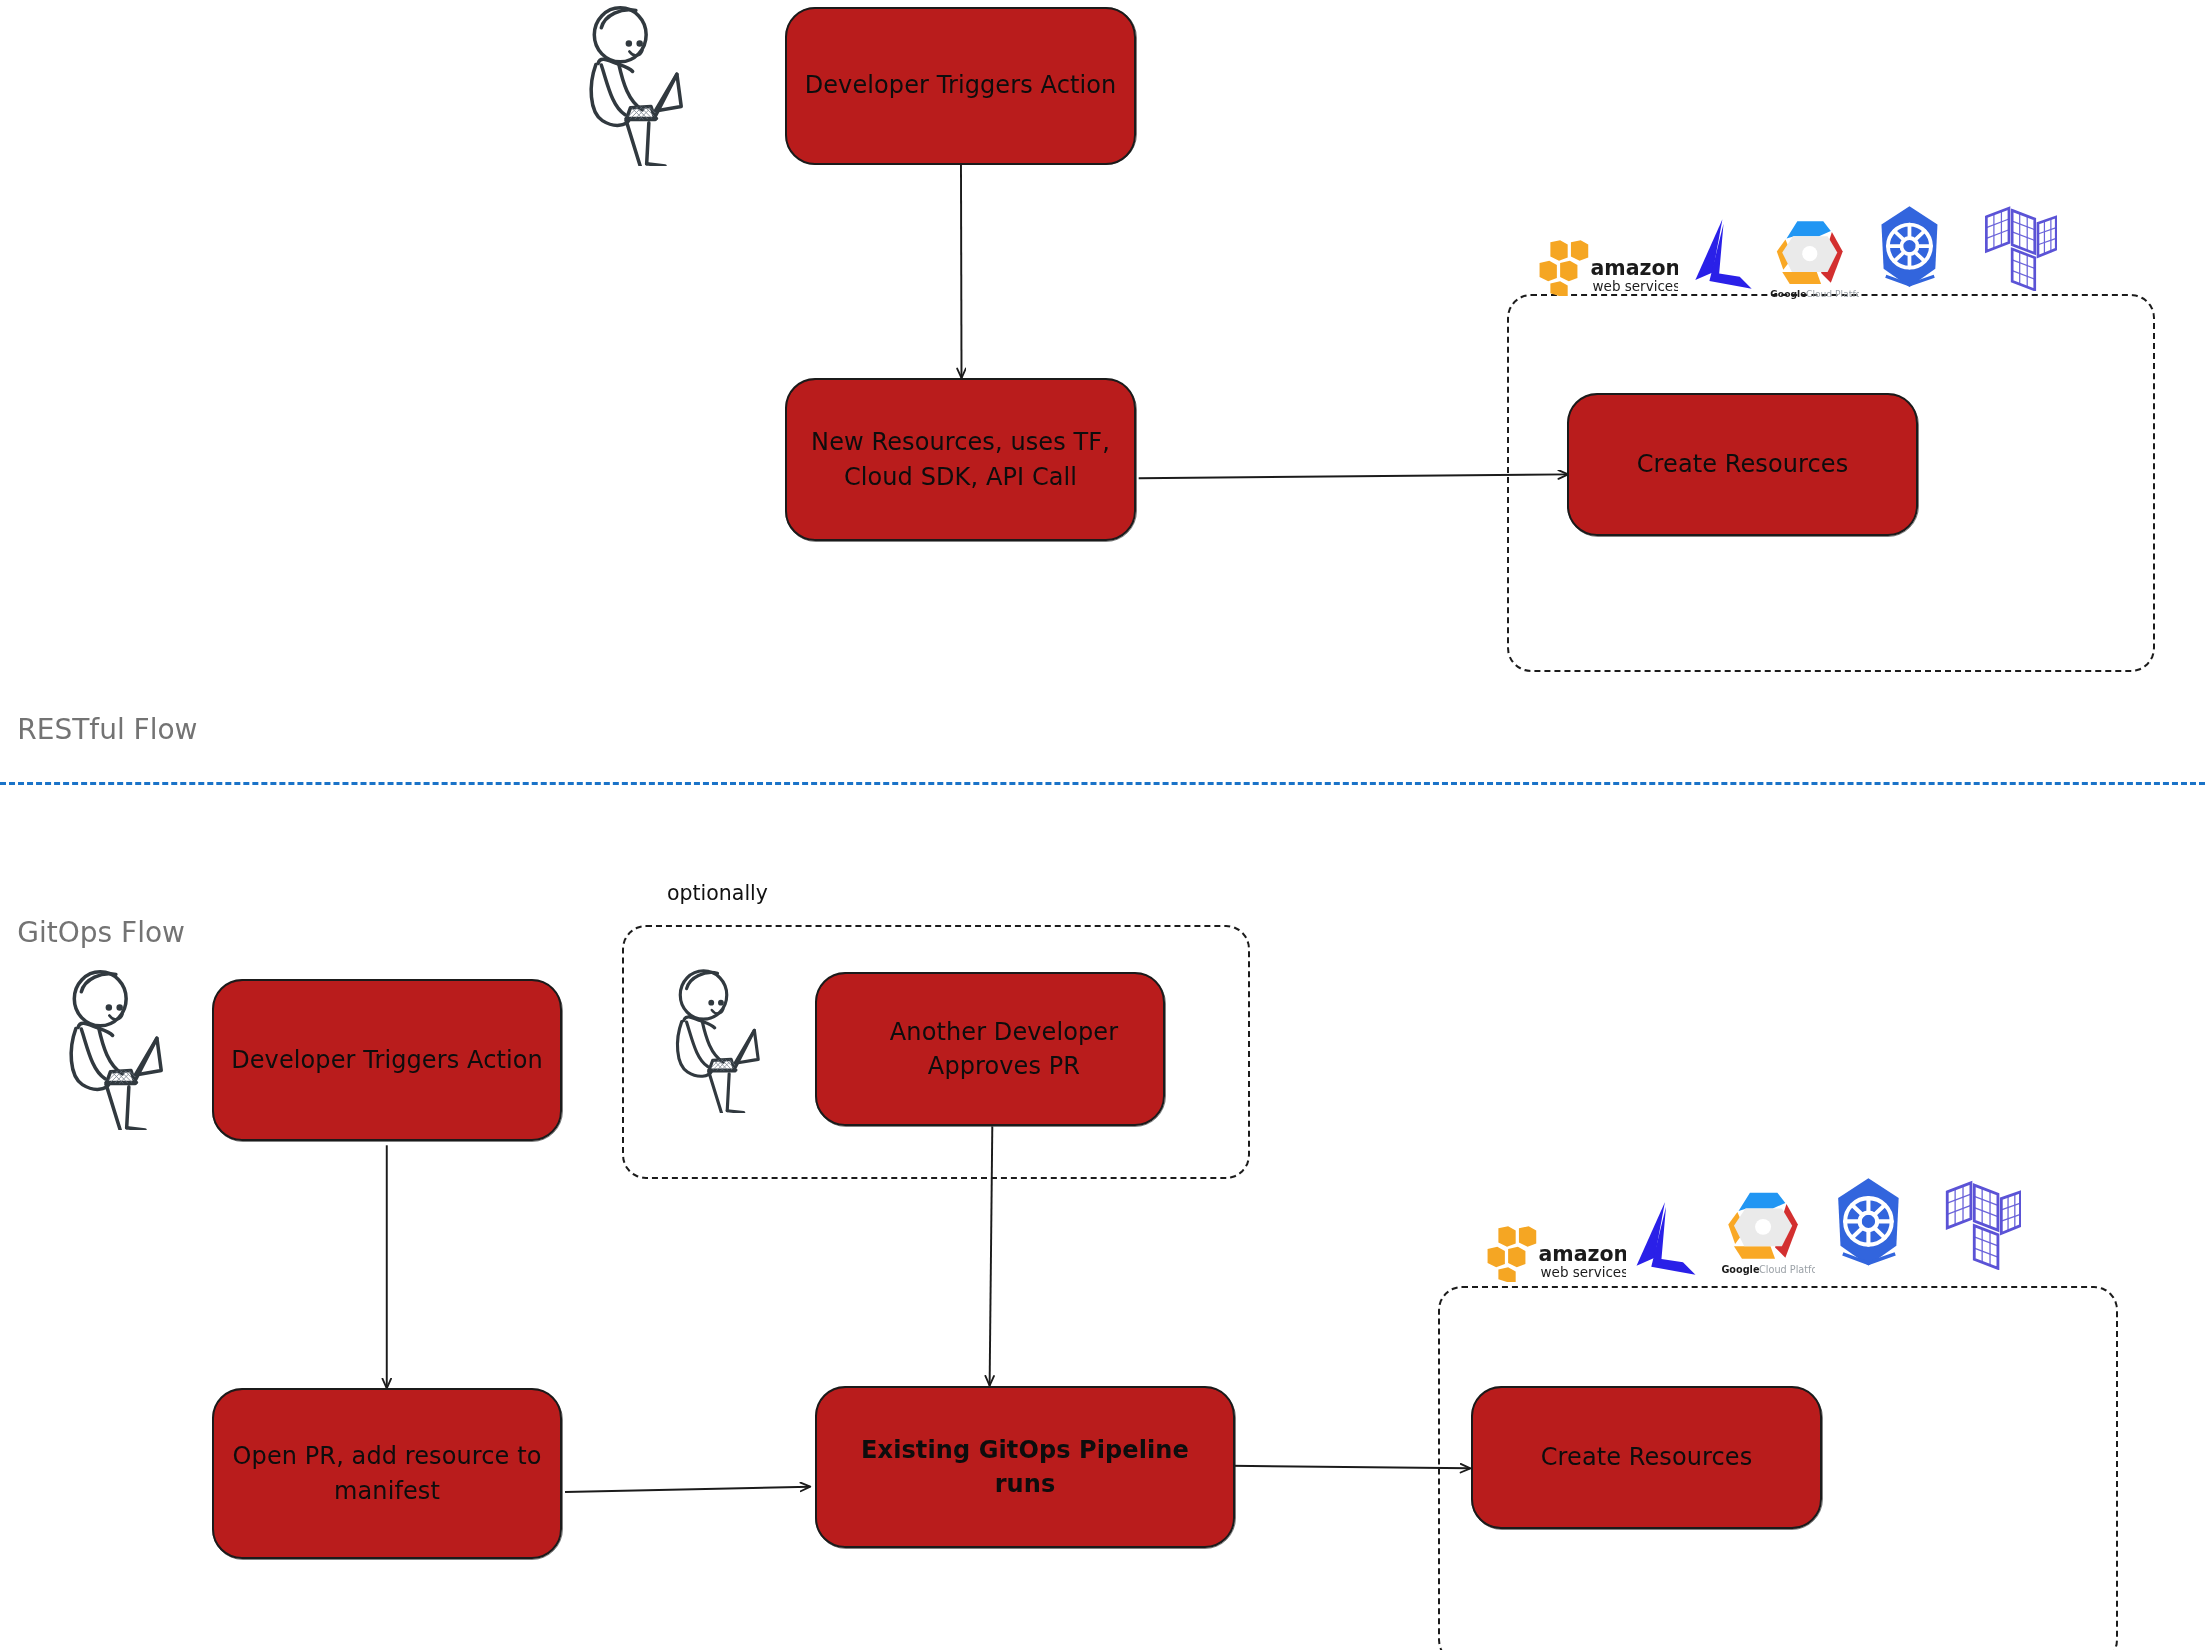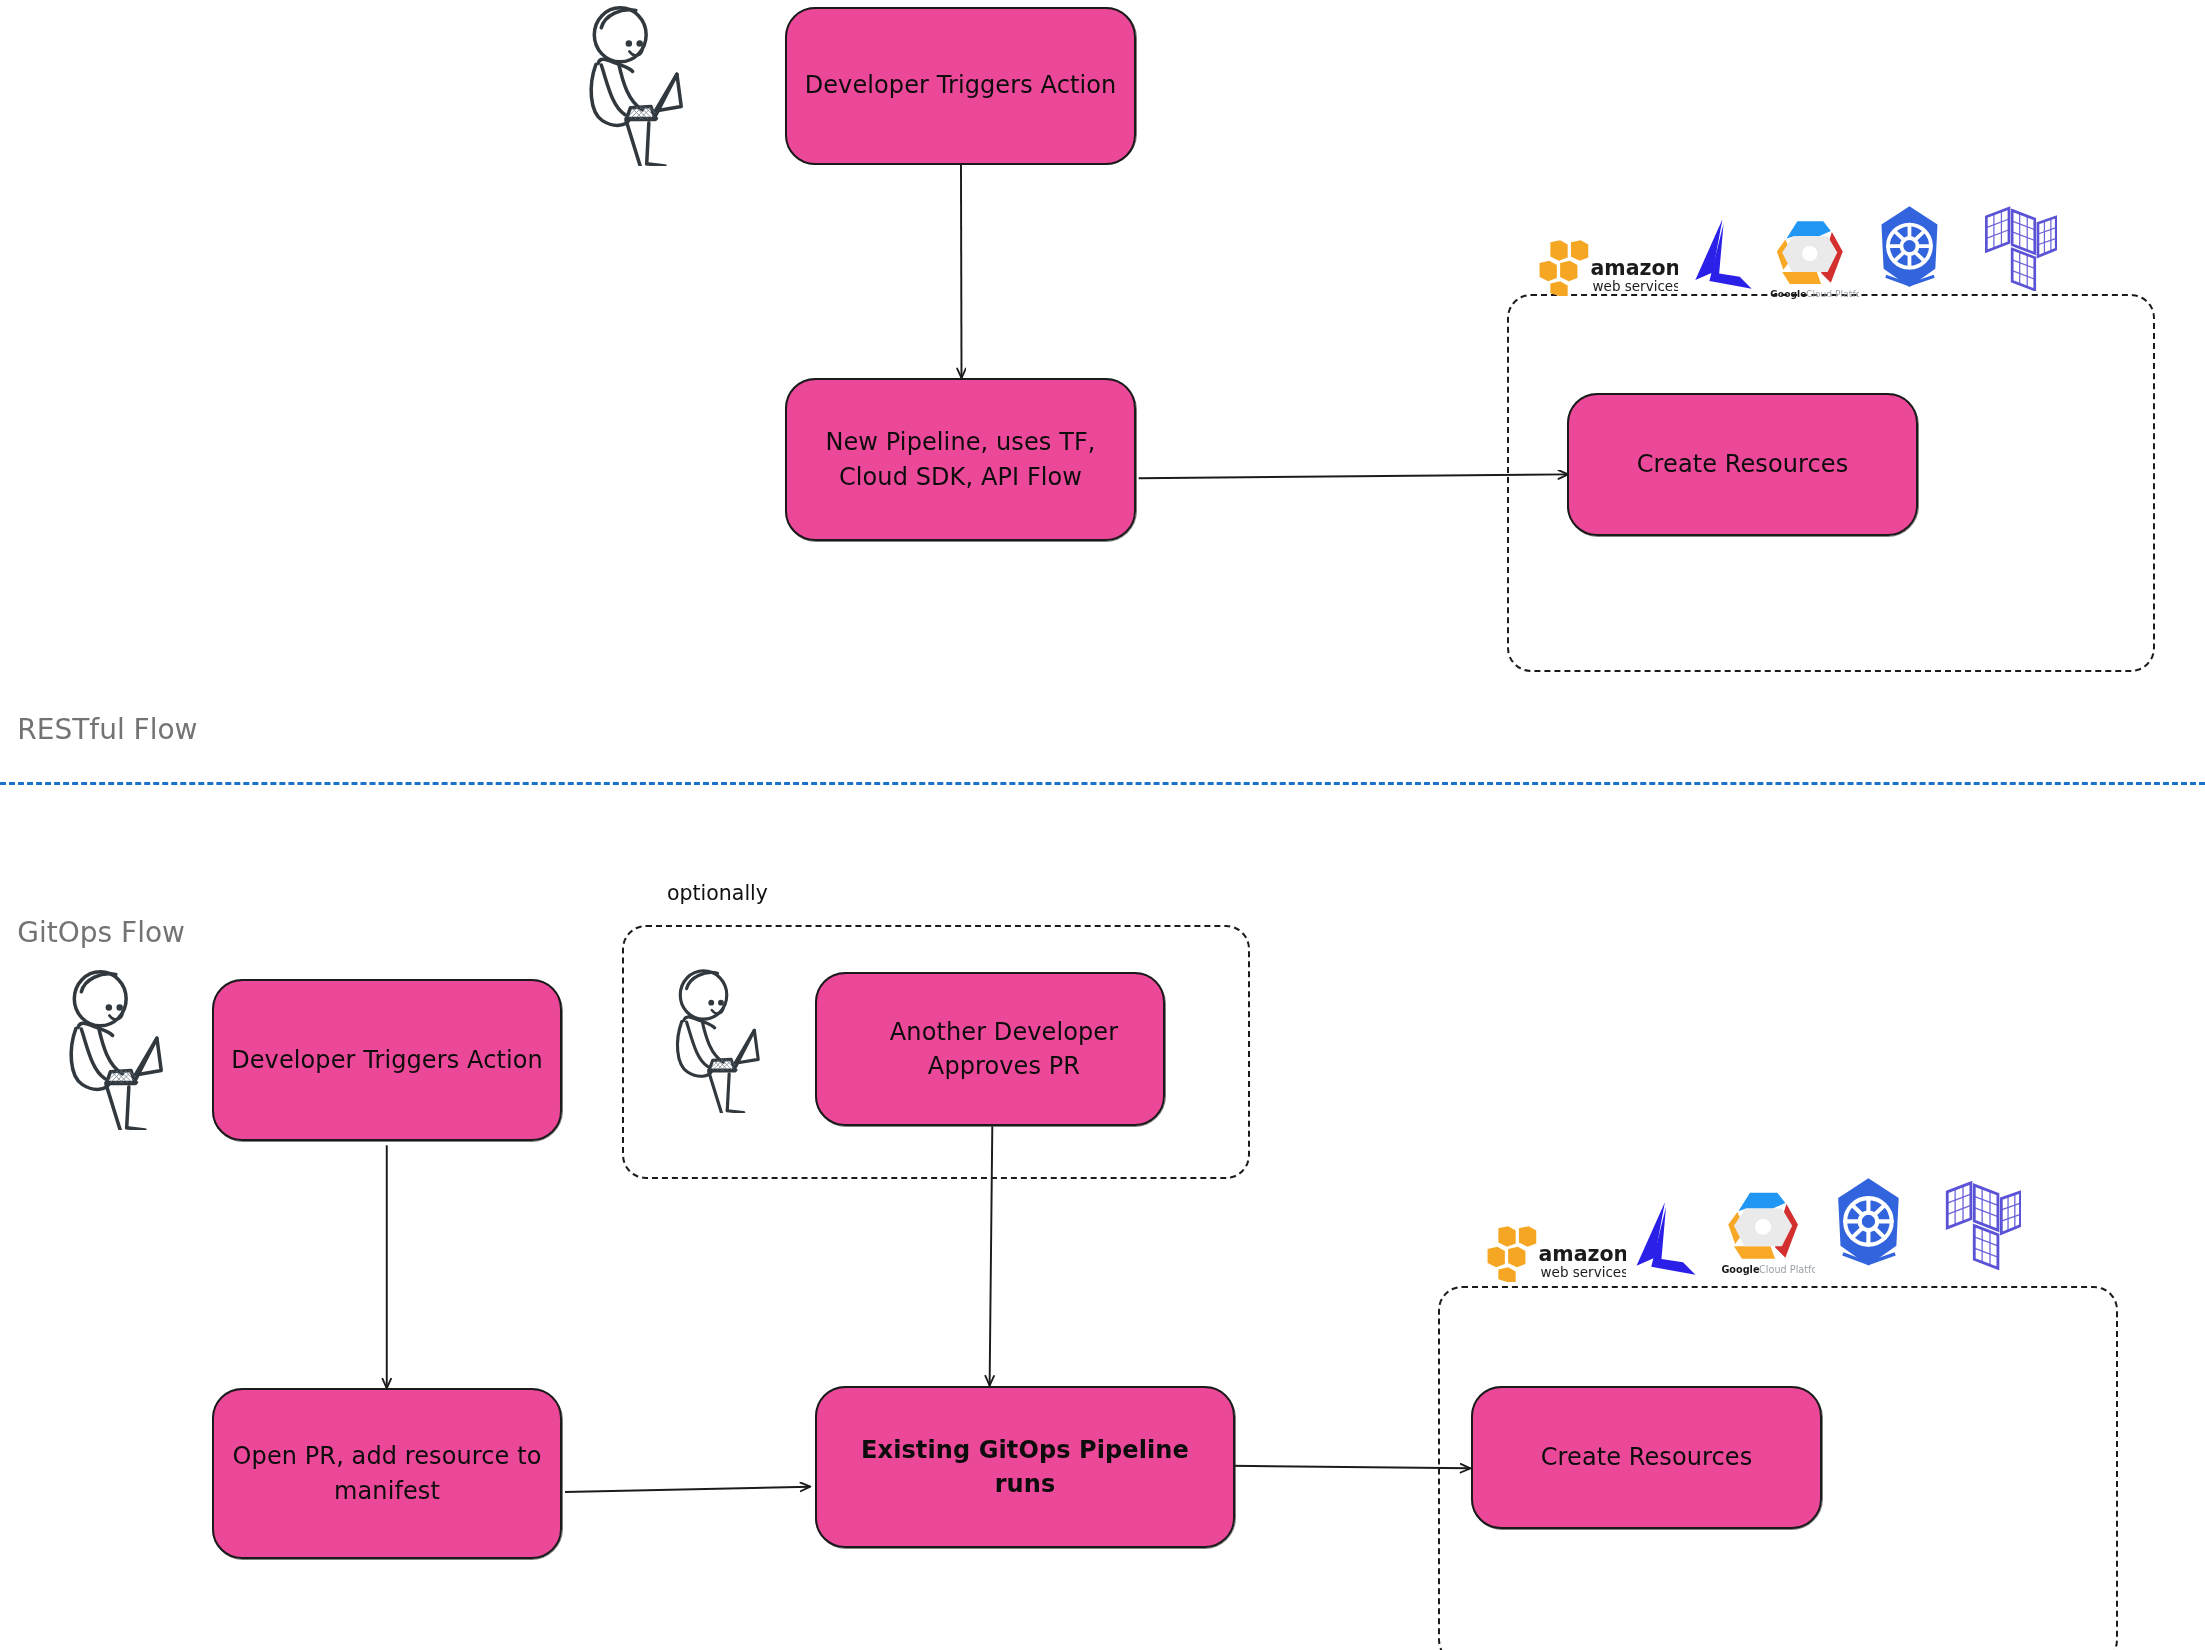--- a/index.html
+++ b/index.html
@@ -17,21 +17,21 @@
     background: #ffffff;
     overflow: hidden;
   }
 
   
   .node {
     position: absolute;
     box-sizing: border-box;
     border: 2.2px solid #1b1b1b;
     border-radius: 30px;
-    background: #ec4899;
+    background: #b91c1c;
     display: flex;
     align-items: center;
     justify-content: center;
     text-align: center;
     color: #0d0d0d;
     font-family: "DejaVu Sans", sans-serif;
     font-size: 24px;
     line-height: 1.42;
     letter-spacing: 0.1px;
   }
@@ -230,21 +230,21 @@
         <path d="M104,190 L82,212"></path>
       <path d="M96,190 L78,208"></path>
     </g>
   </svg>
 
   <div class="node" style="left:785px; top:6.5px; width:351px; height:158px;">
     <span class="label">Developer Triggers Action</span>
   </div>
 
   <div class="node" style="left:785px; top:378px; width:351px; height:163px;">
-    <span class="label">New Pipeline, uses TF, Cloud SDK, API Flow</span>
+    <span class="label">New Resources, uses TF, Cloud SDK, API Call</span>
   </div>
 
   <div class="group" style="left:1507px; top:294px; width:648px; height:378px;"></div>
 
   <div class="node" style="left:1567px; top:393px; width:351px; height:143px;">
     <span class="label">Create Resources</span>
   </div>
 
   <div class="logo" style="left:1532px; top:239px;">
     <svg width="146" height="57" viewBox="0 0 270 105" xmlns="http://www.w3.org/2000/svg">

